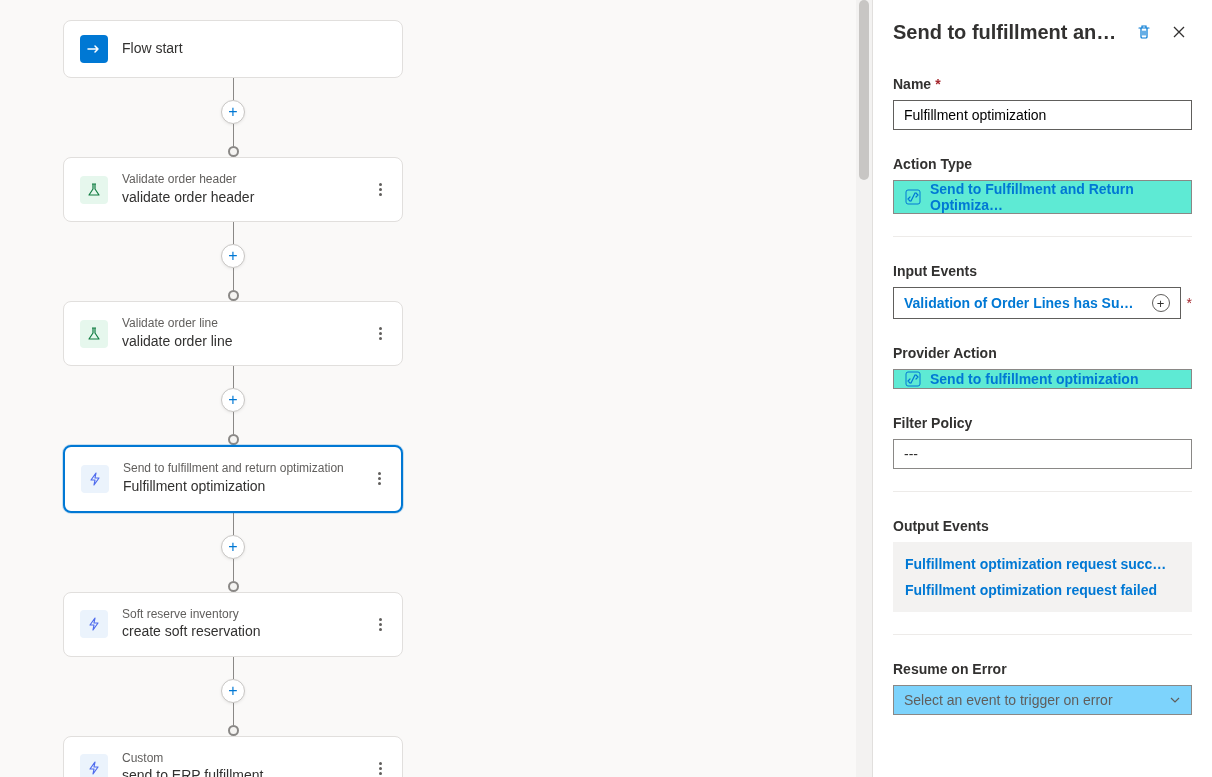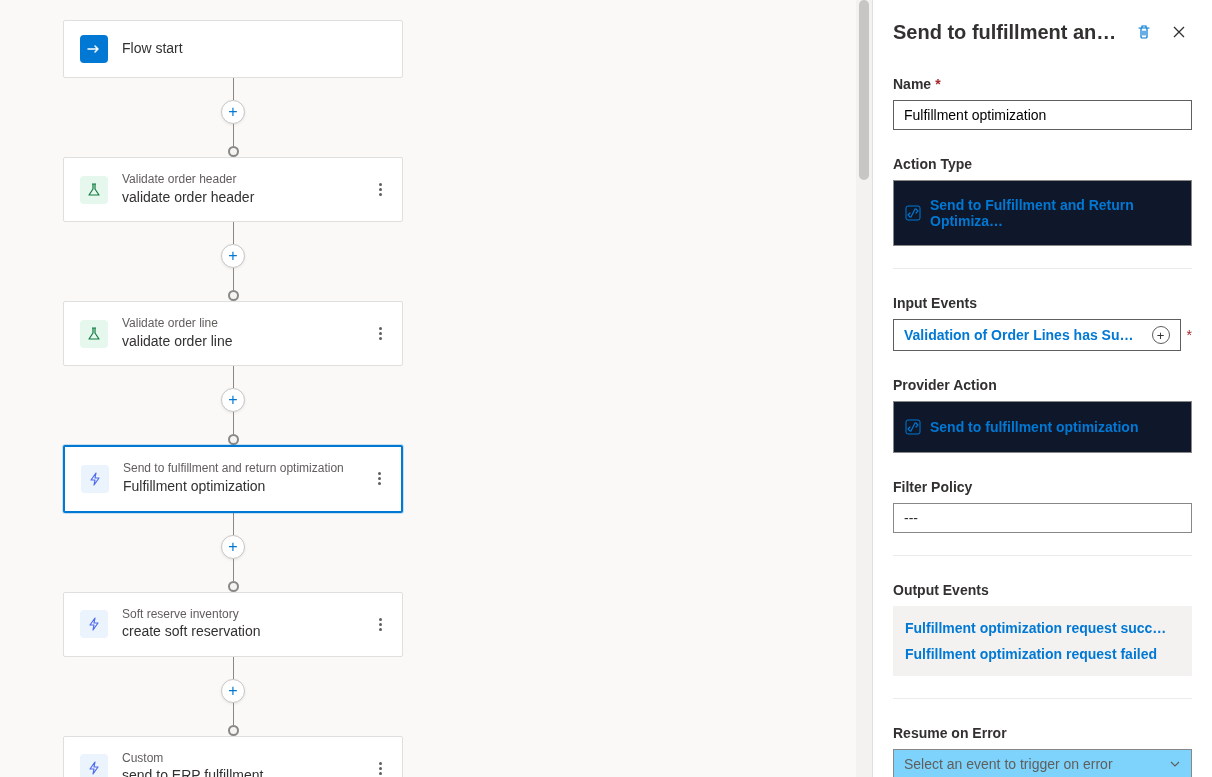--- a/index.html
+++ b/index.html
@@ -23,21 +23,21 @@
     .canvas-inner {
       width: 100%;
       display: flex;
       flex-direction: column;
       align-items: center;
     }
     .node {
       width: 340px;
       background: #fff;
       border: 1px solid #e1dfdd;
-      border-radius: 2px;
+      border-radius: 8px;
       display: flex;
       align-items: center;
       padding: 14px 16px;
       gap: 14px;
       position: relative;
       margin-left: -390px;
     }
     .node.selected {
       border: 2px solid #0078d4;
       box-shadow: 0 0 0 1px rgba(0,120,212,.2);
@@ -163,28 +163,28 @@
     .req { color: #a4262c; }
     .input-box {
       width: 100%;
       border: 1px solid #605e5c;
       padding: 6px 10px;
       font-size: 14px;
       background: #fff;
     }
     .pill-box {
       border: 1px solid #8a8886;
-      padding: 16px 10px;
+      padding: 0 10px;
       display: flex;
       align-items: center;
       gap: 8px;
       font-size: 14px;
       color: #0078d4;
       font-weight: 600;
-      background: #0f172a;
+      background: #5eead4;
     }
     .pill-icon {
       width: 18px;
       height: 18px;
       display: flex;
       align-items: center;
       justify-content: center;
       flex-shrink: 0;
     }
     .input-events-row {

